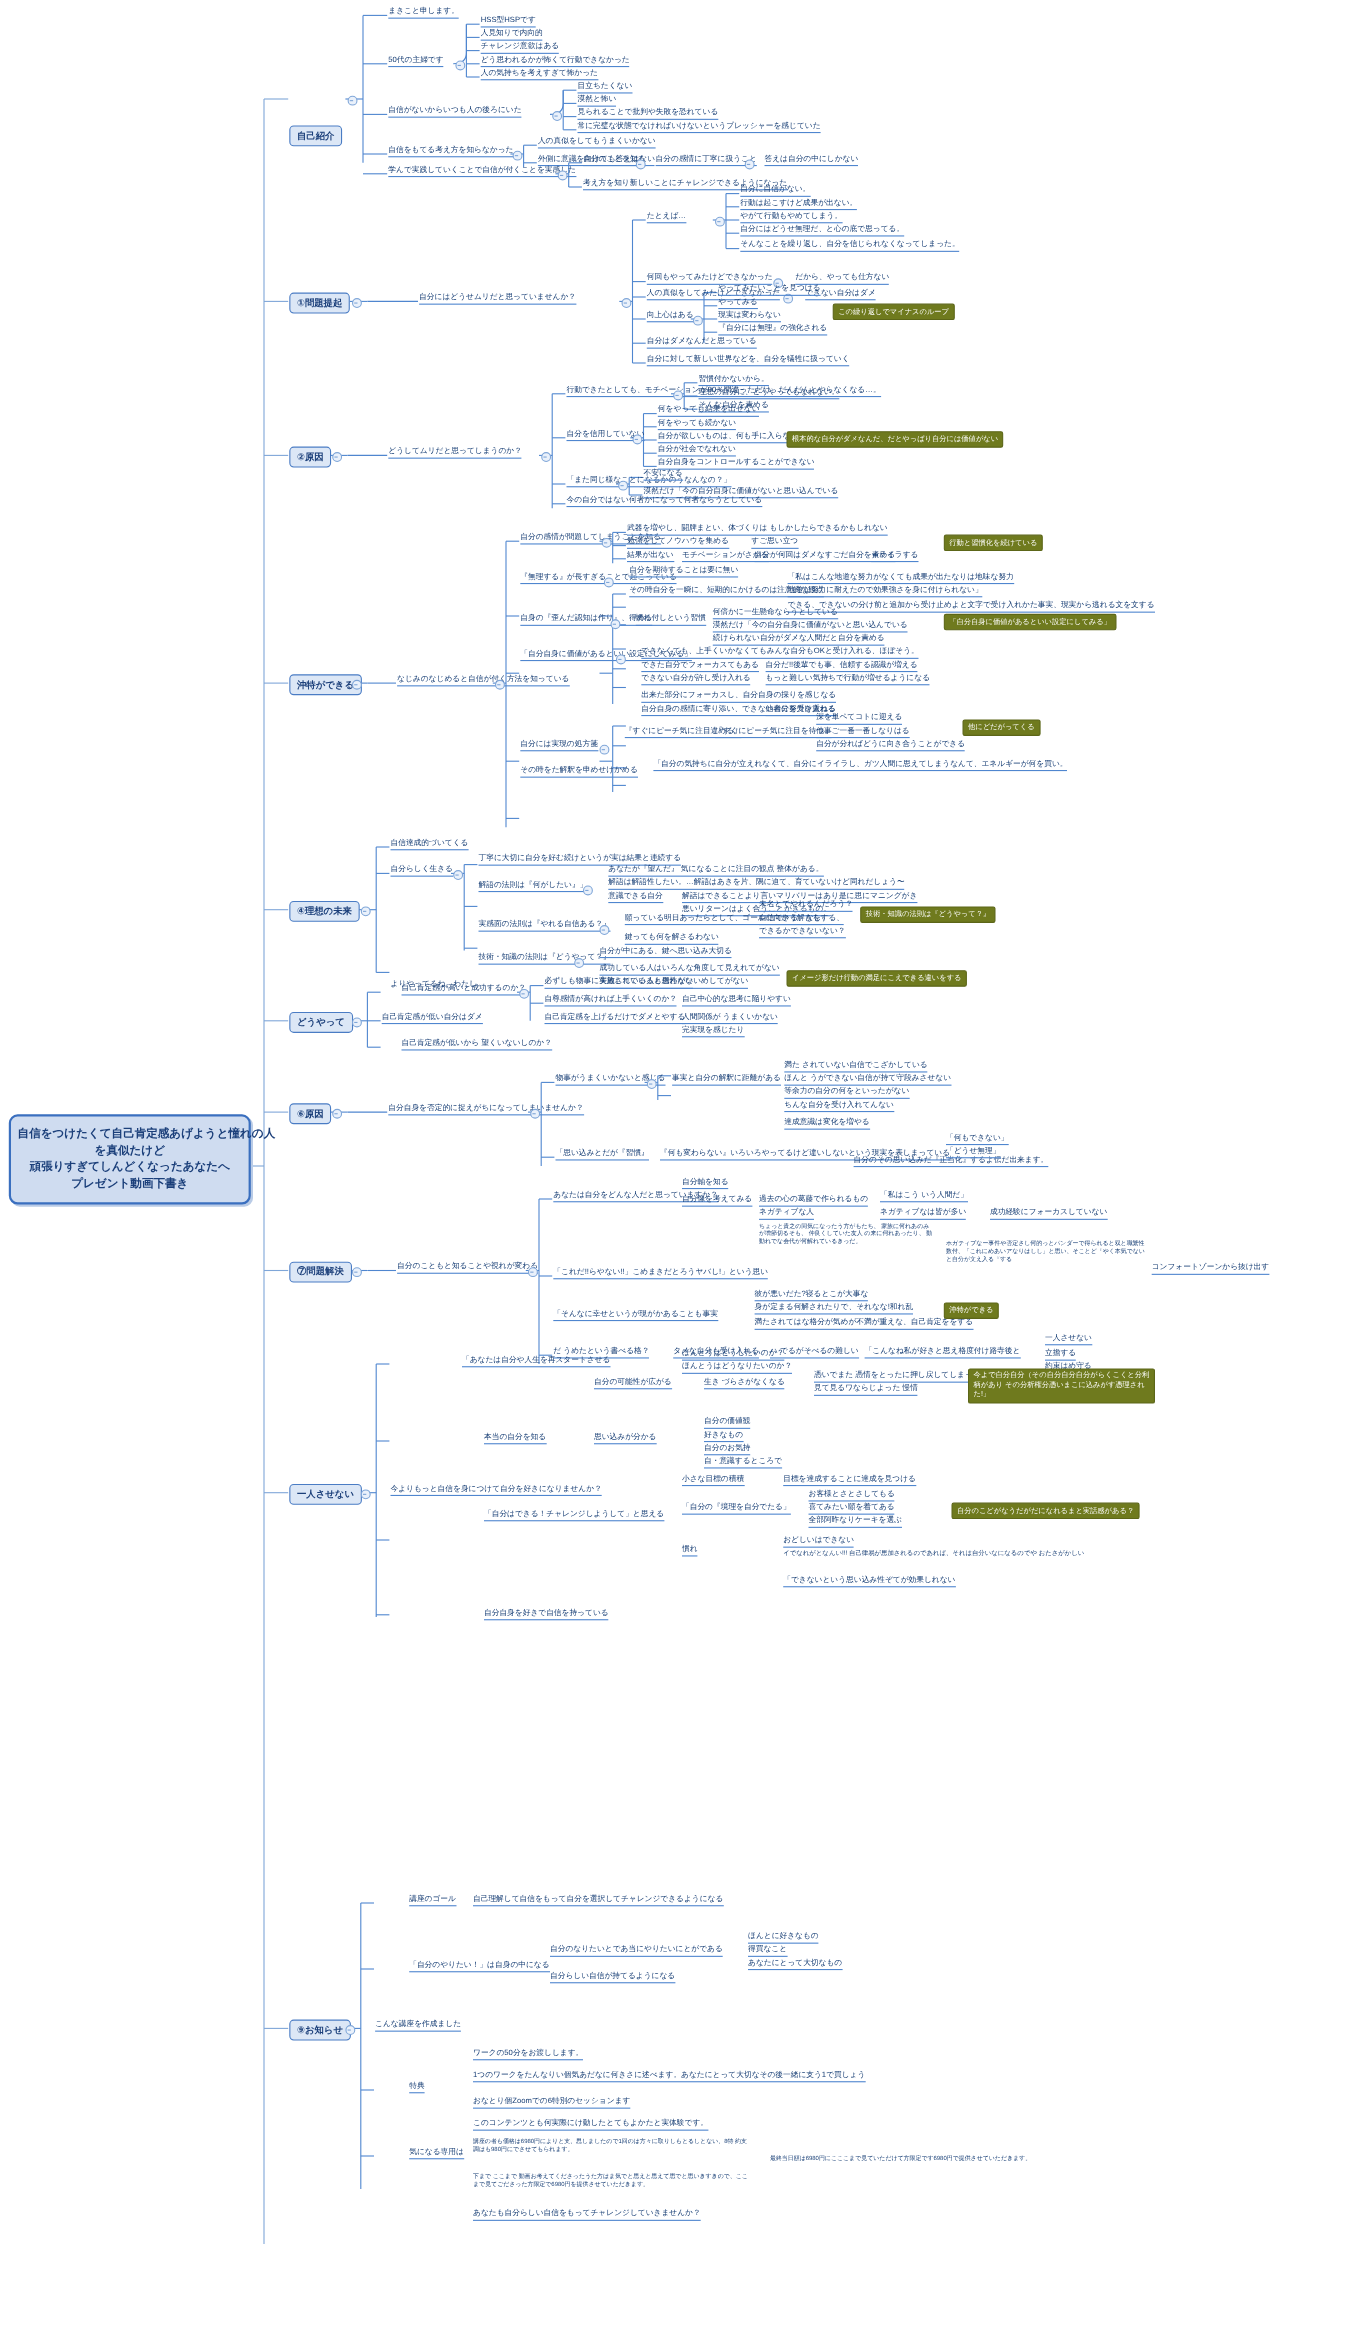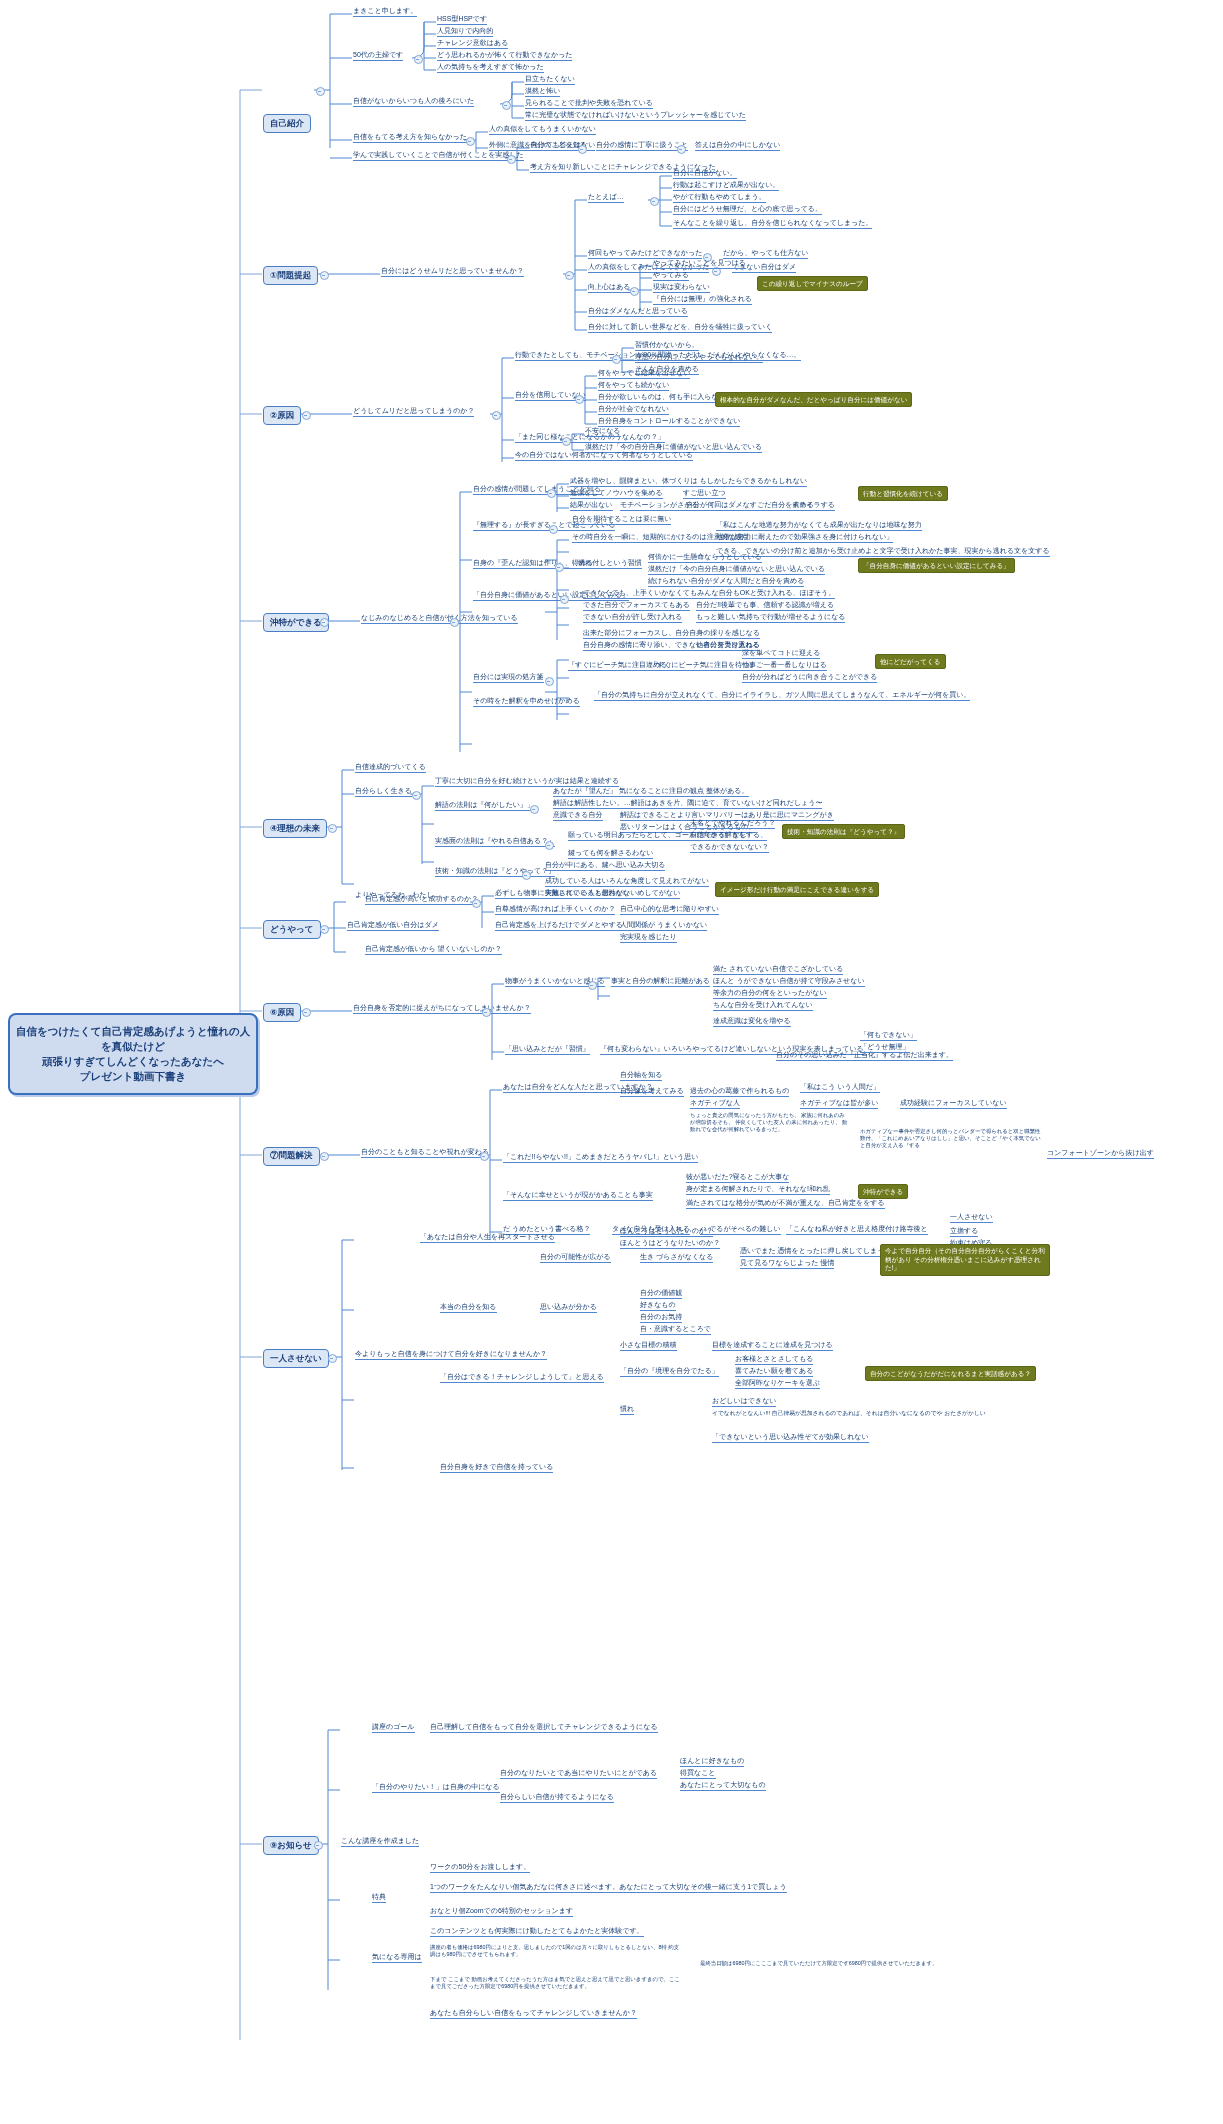--- a/index.html
+++ b/index.html
@@ -4,21 +4,21 @@
 <style>
   html,body{margin:0;padding:0;background:#ffffff;}
   body{width:1223px;height:2124px;position:relative;
        font-family:"Liberation Sans","DejaVu Sans",sans-serif;
        color:#1f3a6e;overflow:hidden;}
   #canvas{position:absolute;left:0;top:0;width:1223px;height:2124px;}
   svg#wires{position:absolute;left:0;top:0;width:1223px;height:2124px;pointer-events:none;}
 
   
   .root{
-    position:absolute;left:8px;top:1013px;width:250px;
+    position:absolute;left:8px;top:1013px;width:220px;
     box-sizing:border-box;
     background:#cfdcf0;border:2px solid #3a6fbf;border-radius:8px;
     text-align:center;color:#1b3f7a;font-weight:bold;font-size:10.5px;
     line-height:15px;padding:9px 6px 9px 6px;
     box-shadow:2px 2px 0 #b9cbe6;
   }
   .root div{white-space:nowrap;}
 
   
   .sec{

